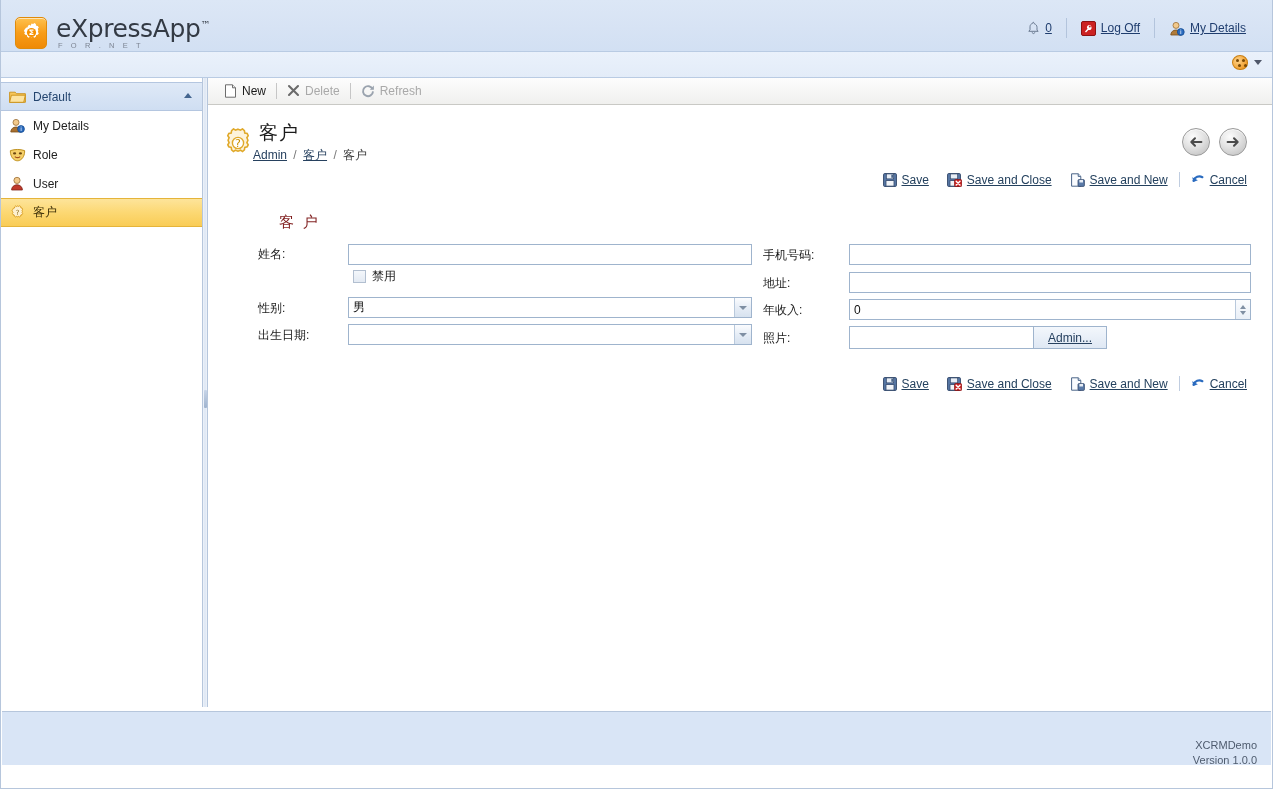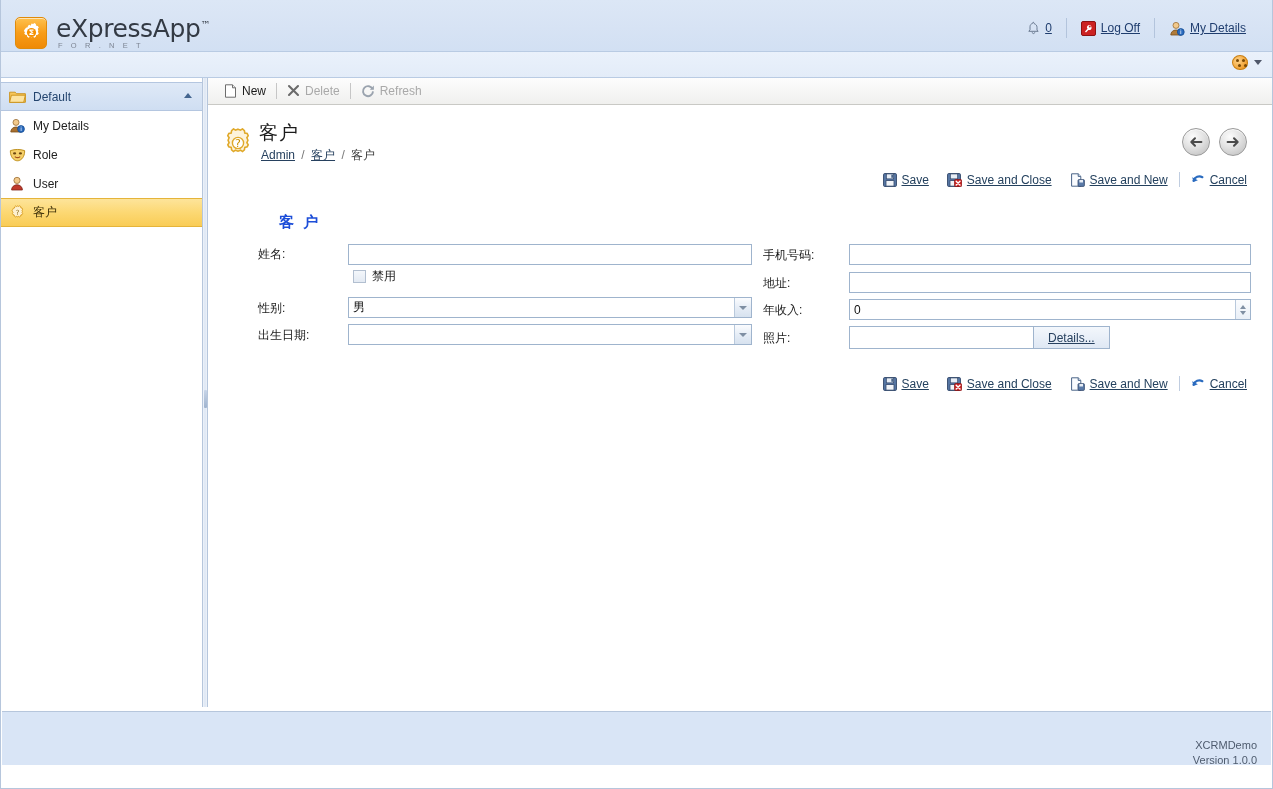--- a/index.html
+++ b/index.html
@@ -198,21 +198,21 @@
   .ph-icon {
     position: absolute; left: 222px; top: 128px;
   }
   .ph-title {
     position: absolute; left: 258px; top: 120px;
     font-size: 19px; color: #1b1b1b;
     font-family: "DejaVu Sans", sans-serif;
     letter-spacing: 1px;
   }
   .breadcrumb {
-    position: absolute; left: 260px; top: 147px;
+    position: absolute; left: 252px; top: 147px;
     font-size: 12px; color: #555;
   }
   .breadcrumb a { color: #27415f; text-decoration: underline; cursor: pointer; }
   .breadcrumb .sep { color: #777; margin: 0 3px; }
   .breadcrumb .cur { color: #3a3a3a; }
 
   .navarrows {
     position: absolute; right: 25px; top: 128px;
     display: flex; gap: 9px;
   }
@@ -234,24 +234,23 @@
   .actionbar.top { top: 172px; }
   .actionbar.bottom { top: 376px; }
   .act {
     display: flex; align-items: center; gap: 5px;
     padding: 0 9px; cursor: pointer;
   }
   .act a { color: #24415e; text-decoration: underline; cursor: pointer; }
   .act-sep { width: 1px; height: 15px; background: #c0cde0; margin: 0 2px;}
   .form-caption {
     position: absolute; left: 278px; top: 213px;
-    font-size: 15px; color: #1d4ed8;
+    font-size: 15px; color: #7f1d1d;
     font-family: "DejaVu Sans", sans-serif;
     letter-spacing: 2px;
-    font-weight: bold;
   }
   .fieldrow { position: absolute; display: flex; align-items: center; }
   .flabel {
     font-size: 12px; color: #1a1a1a;
     text-align: left;
   }
   .inp {
     border: 1px solid #9fb4cd;
     background: #fff;
     height: 21px;
@@ -623,21 +622,21 @@
       <span class="dn"></span>
     </span>
   </div>
 
   <div class="fieldrow" style="left:762px; top:330px;">
     <span class="flabel" style="width:86px;">照片:</span>
   </div>
   <div style="position:absolute; left:848px; top:326px; display:flex; align-items:stretch;">
     <input class="inp" style="width: 185px; height: 23px;" value="">
     <div class="browse-btn">
-      <span>Details...</span>
+      <span>Admin...</span>
     </div>
   </div>
 
   <div class="actionbar bottom">
     <div class="act">
       <span>
         <svg width="14" height="14" viewBox="0 0 14 14">
           <rect x=".6" y=".6" width="12.8" height="12.8" rx="1" fill="#5a7aa8" stroke="#33486a"></rect>
           <rect x="3.3" y=".9" width="7.4" height="5" fill="#e8eef6" stroke="#33486a" stroke-width=".8"></rect>
           <rect x="8.3" y="1.6" width="1.8" height="3.2" fill="#4a6488"></rect>

